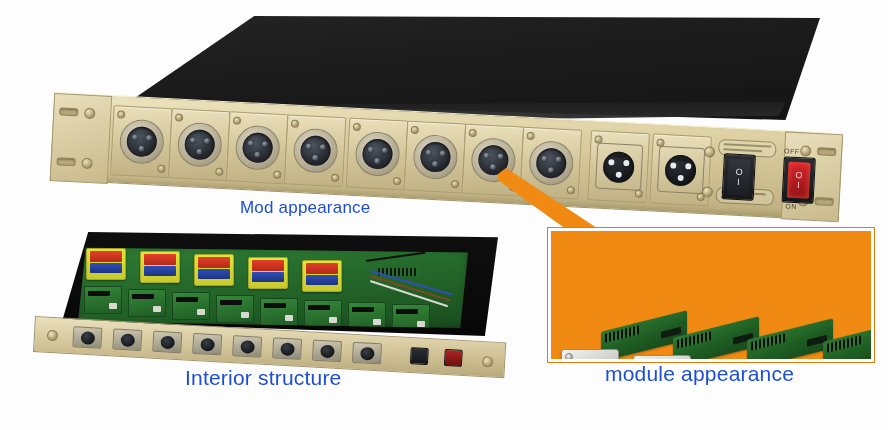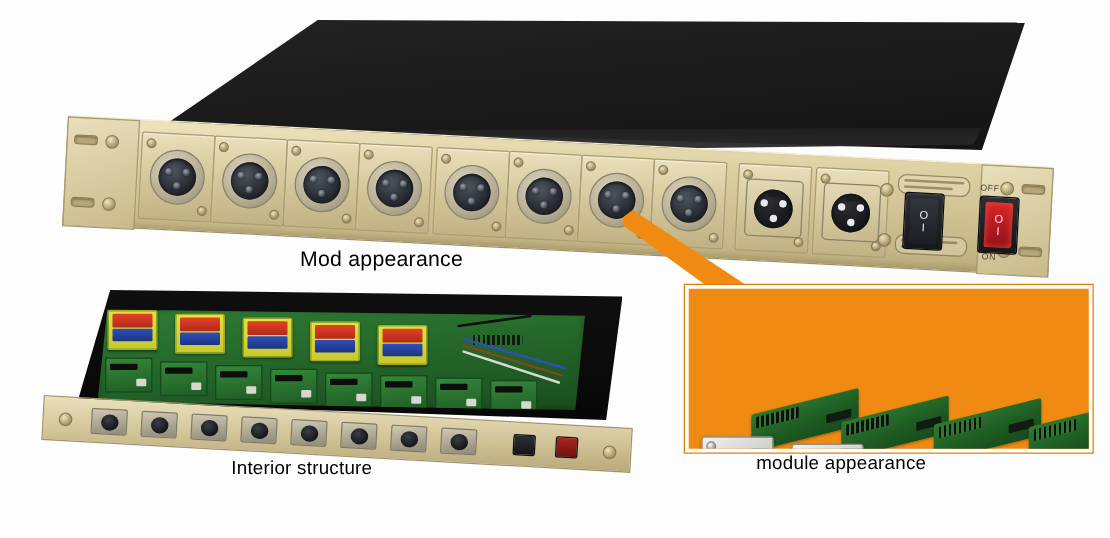--- a/index.html
+++ b/index.html
@@ -7,23 +7,23 @@
     width:888px;height:430px;overflow:hidden;
     background:#ffffff;
     font-family:"Liberation Sans", sans-serif;
     position:relative;
   }
   .stage{position:absolute;inset:0;background:#fdfdfd;}
 
   
   .abs{position:absolute;}
   .lbl{
-    color:#000000;font-size:17px;letter-spacing:.2px;white-space:nowrap;
-  }
-  .lbl.big{font-size:15px;}
+    color:#1d4ed8;font-size:17px;letter-spacing:.2px;white-space:nowrap;
+  }
+  .lbl.big{font-size:21px;}
 
   
   #main-unit{left:52px;top:16px;width:790px;height:200px;}
 
   
   .lid{
     position:absolute;left:78px;top:0px;width:690px;height:104px;
     background:linear-gradient(175deg,#242424 0%,#1b1b1b 45%,#141414 100%);
     clip-path:polygon(18% 0%, 100% 2%, 95% 100%, 0% 82%);
     box-shadow:0 1px 2px rgba(0,0,0,.35);

